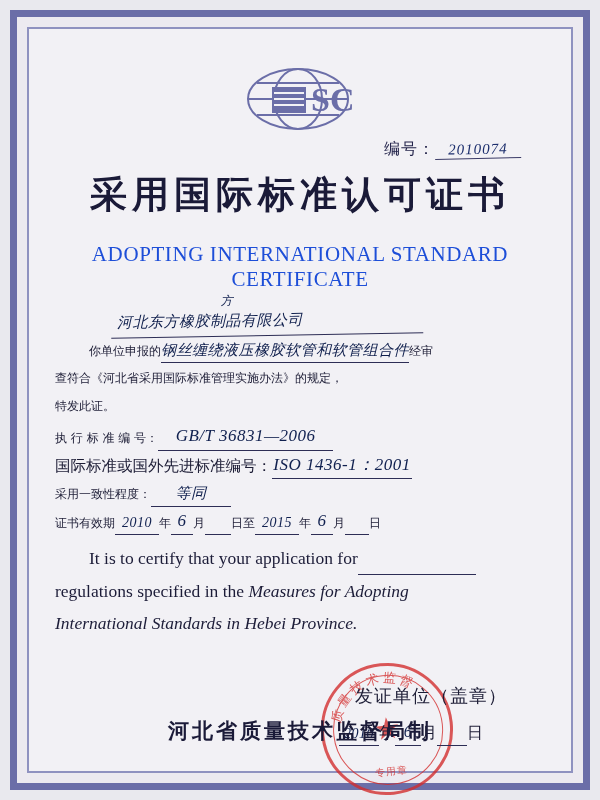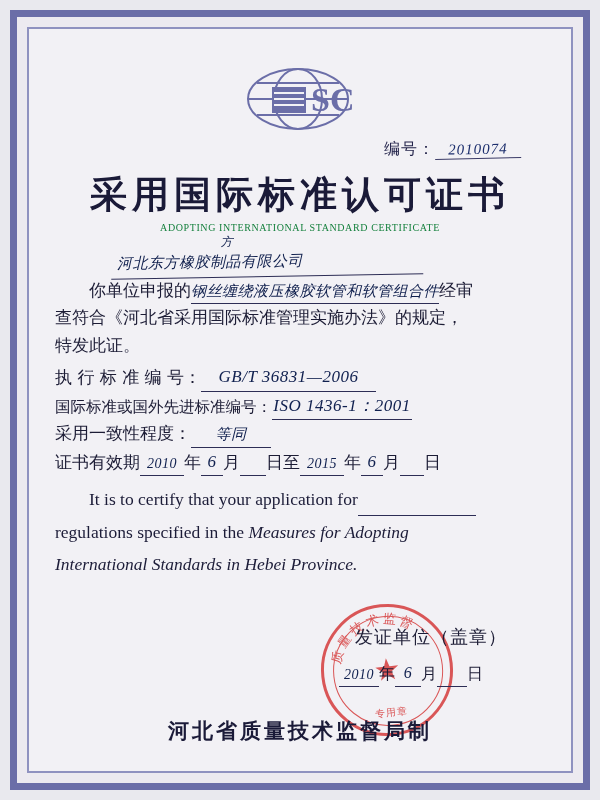--- a/index.html
+++ b/index.html
@@ -92,40 +92,40 @@
     font-family: "DejaVu Sans", sans-serif;
     font-weight: bold;
     font-size: 37px;
     letter-spacing: 5px;
     color: #1a1a38;
     margin-top: 10px;
   }
   .title-en {
     text-align: center;
     font-family: "Liberation Serif", serif;
-    font-size: 10px;
+    font-size: 21px;
     letter-spacing: 0.6px;
-    color: #15803d;
-    margin-top: 2px;
+    color: #1d4ed8;
+    margin-top: 22px;
   }
 
   
   .body-block {
     margin-top: 14px;
     font-size: 17px;
     color: #1c1c35;
     line-height: 1.62;
   }
   .line {
     position: relative;
     min-height: 27px;
   }
   .cn {
     font-family: "DejaVu Sans", sans-serif;
-    font-size: 17px;
+    font-size: 12px;
   }
   .indent {
     display: inline-block;
     width: 34px;
   }
 
   
   .hand {
     font-family: "Liberation Serif", serif;
     font-style: italic;

